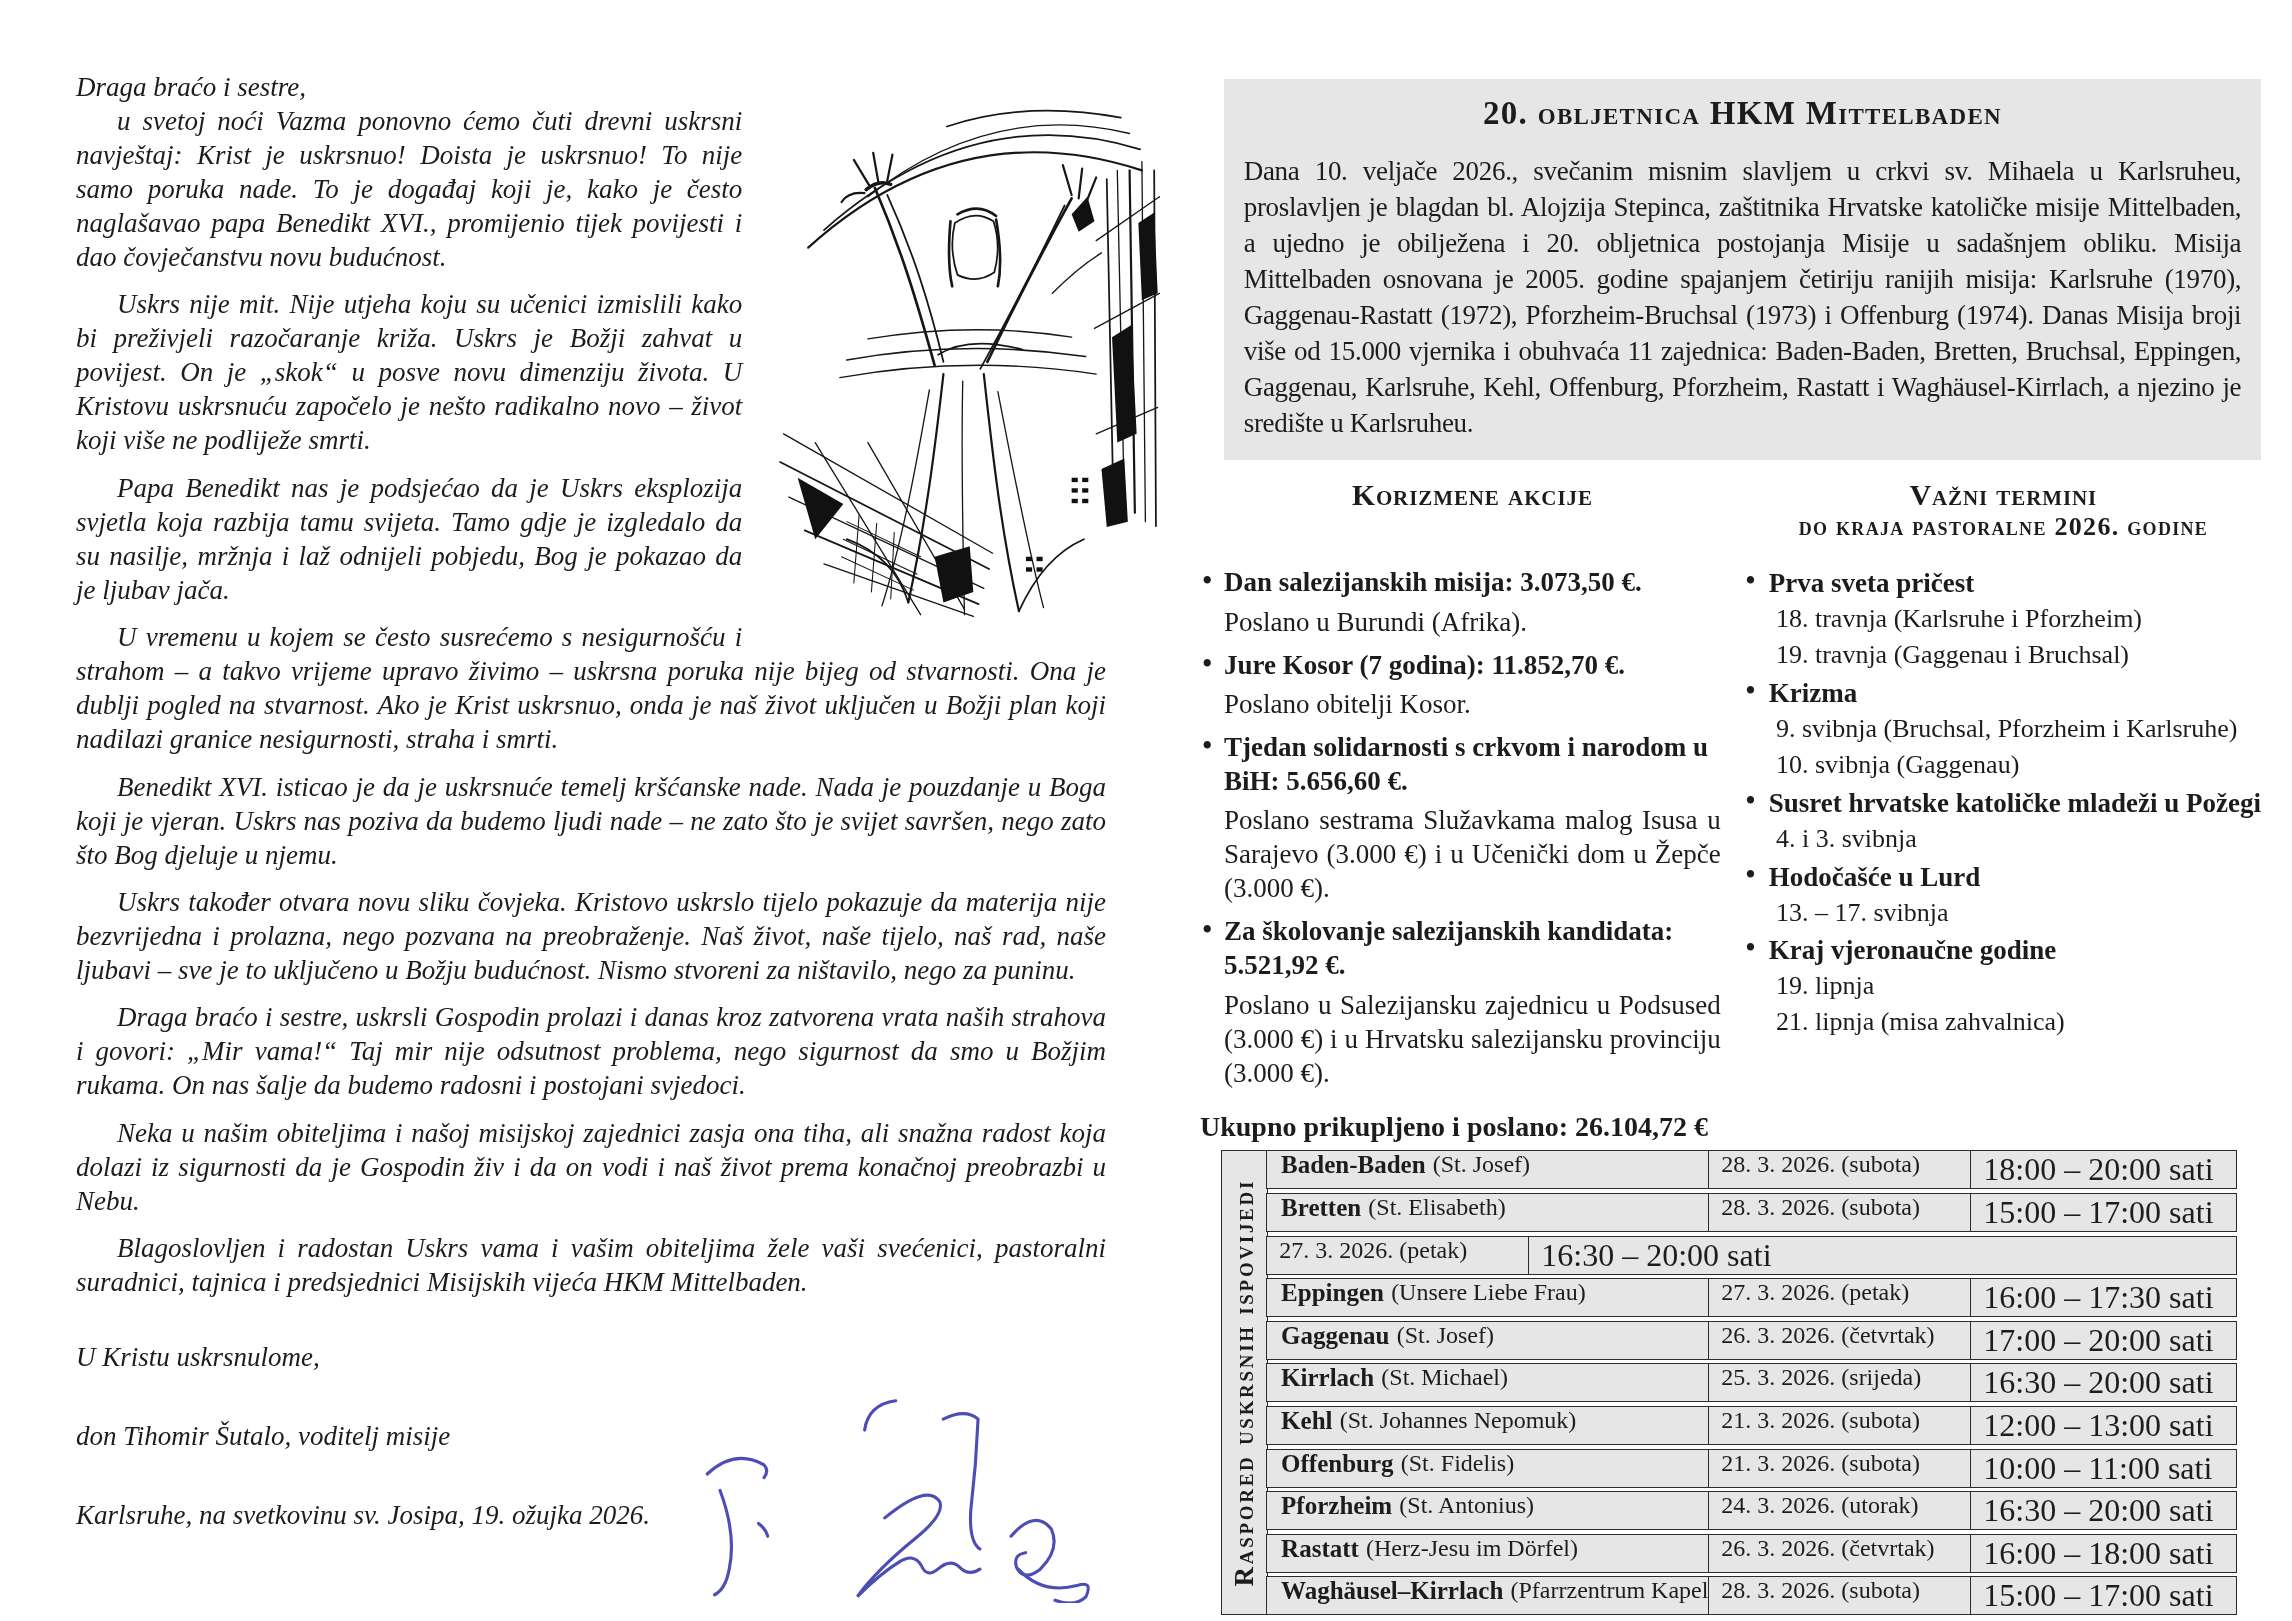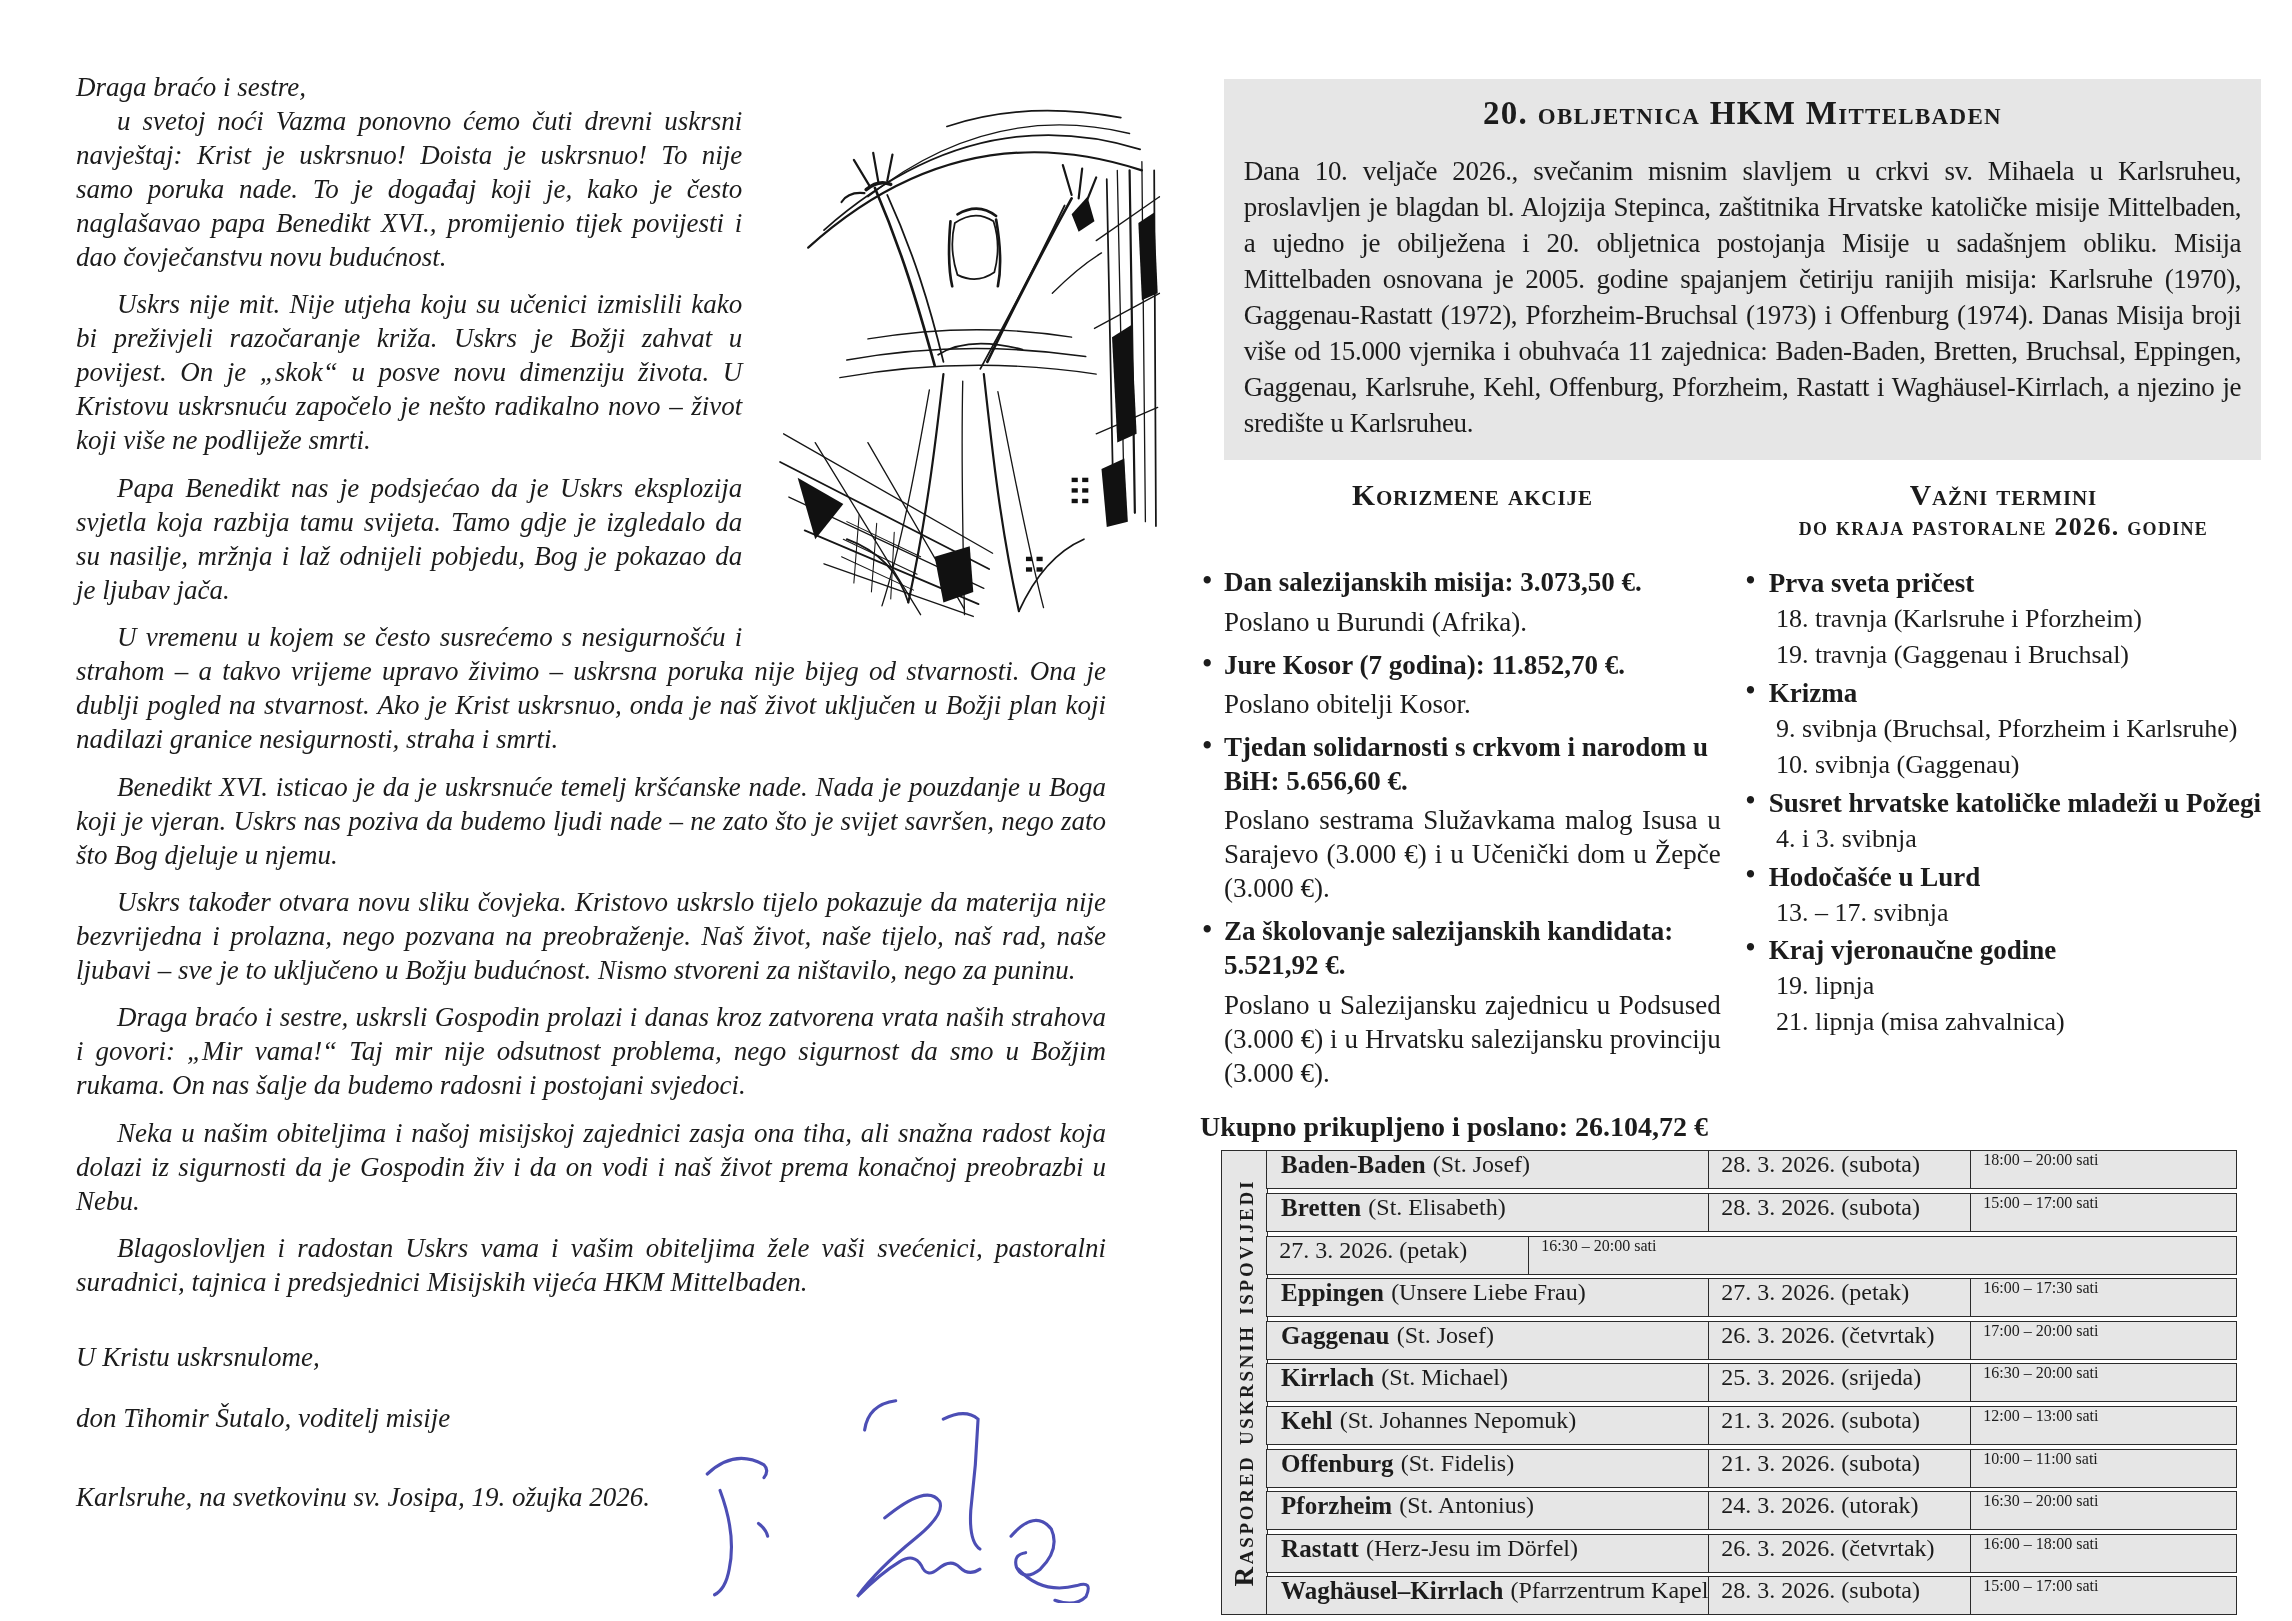--- a/index.html
+++ b/index.html
@@ -7,21 +7,21 @@
   body { width:2293px; height:1621px; font-family:"Liberation Serif","DejaVu Serif",serif; }
   .sheet { position:relative; width:2293px; height:1621px; background:#ffffff; overflow:hidden; color:#1c1c1c; }
 
   
   .page-left { position:absolute; left:76px; top:70px; width:1030px;
                font-style:italic; font-size:27px; line-height:34px; text-align:justify; }
   .illu { float:right; width:405px; height:562px; margin:-5.4px -61px 12.5px 19.7px; }
   .salut { text-align:left; }
   .par { margin-bottom:13.4px; text-indent:41px; }
   .close1 { margin-top:41px; text-align:left; }
-  .close2 { margin-top:27px; text-align:left;font-style:italic; }
+  .close2 { margin-top:45px; text-align:left;font-style:italic; }
   .close3 { margin-top:45px; text-align:left; }
   .sig { position:absolute; left:591px; top:1318px; width:430px; height:215px; }
 
   
   .page-right { position:absolute; left:1200px; top:79px; width:1061px; font-size:27px; }
   .headbox { margin-left:24px; background:#e6e6e6; padding:12.5px 19.7px 19.7px; }
   .headtitle { text-align:center; font-variant:small-caps; font-weight:bold;
                font-size:33px; letter-spacing:1.3px; line-height:43px; margin-bottom:18px; }
   .intro { font-size:27px; line-height:36px; text-align:justify; letter-spacing:-0.3px; }
 
@@ -47,21 +47,21 @@
   .schedule { display:flex; width:1016px; margin-left:20.6px; margin-top:7.2px; }
   .side { width:47px; background:#e6e6e6; border:1.8px solid #2b2b2b;
           display:flex; align-items:center; justify-content:center; }
   .side span { writing-mode:vertical-rl; transform:rotate(180deg); font-variant:small-caps;
                font-weight:bold; font-size:27px; letter-spacing:2.7px; white-space:nowrap; }
   .rows { flex:1; display:flex; flex-direction:column; gap:3.6px; margin-left:-1.8px; }
   .trow { display:flex; height:39px; background:#e6e6e6; border:1.8px solid #2b2b2b; }
   .c { display:flex; align-items:flex-start; overflow:hidden; white-space:nowrap; }
   .c.place { width:442px; padding-left:14.3px; border-right:1.8px solid #2b2b2b; }
   .c.date  { width:262px; padding-left:12.5px; border-right:1.8px solid #2b2b2b; font-size:24px; }
-  .c.time  { flex:1; padding-left:12.5px; font-size:16px; }
+  .c.time  { flex:1; padding-left:12.5px; font-size:32px; }
   .pl { font-weight:bold; font-size:25px; margin-right:7.2px; }
   .ch { font-size:24px; }
 </style>
 </head>
 <body>
 
 <div class="sheet">
 
   <div class="page-left">
 

